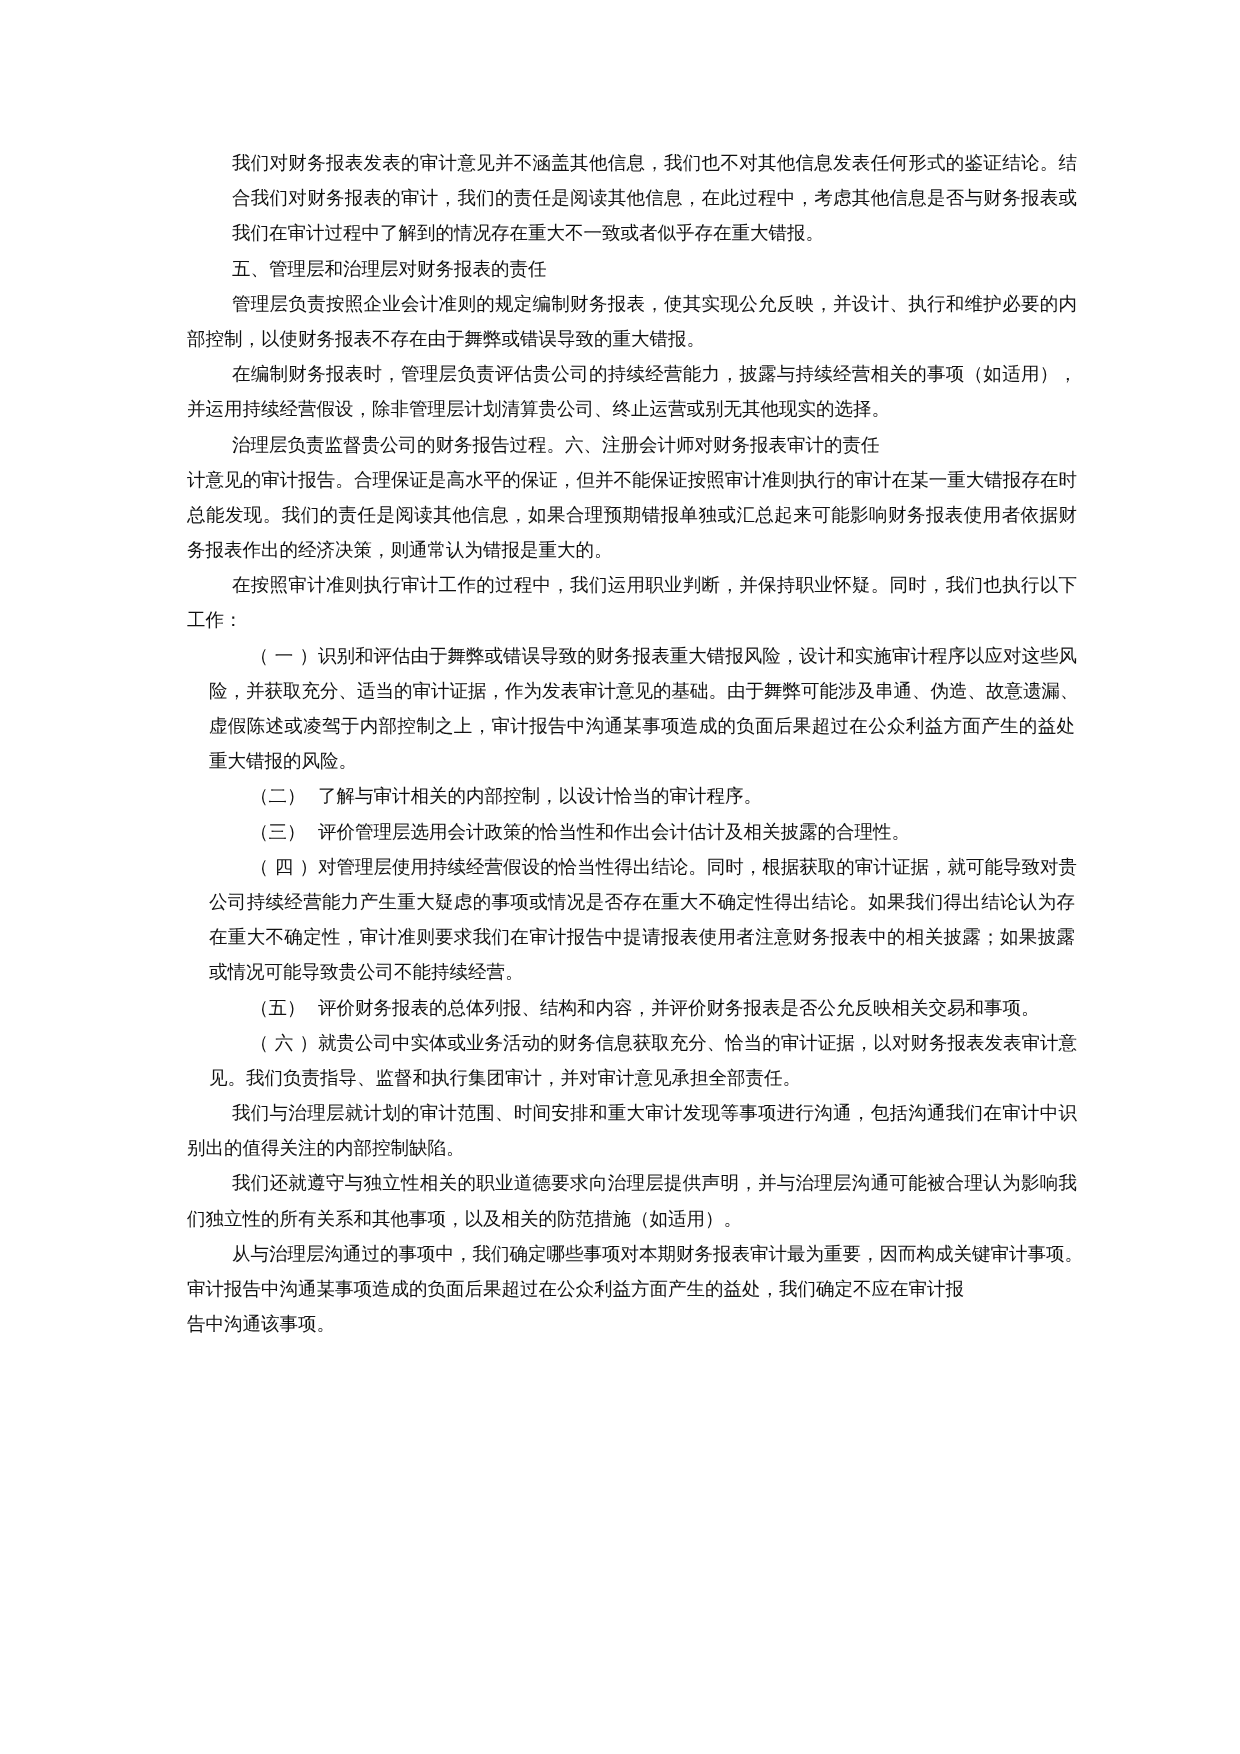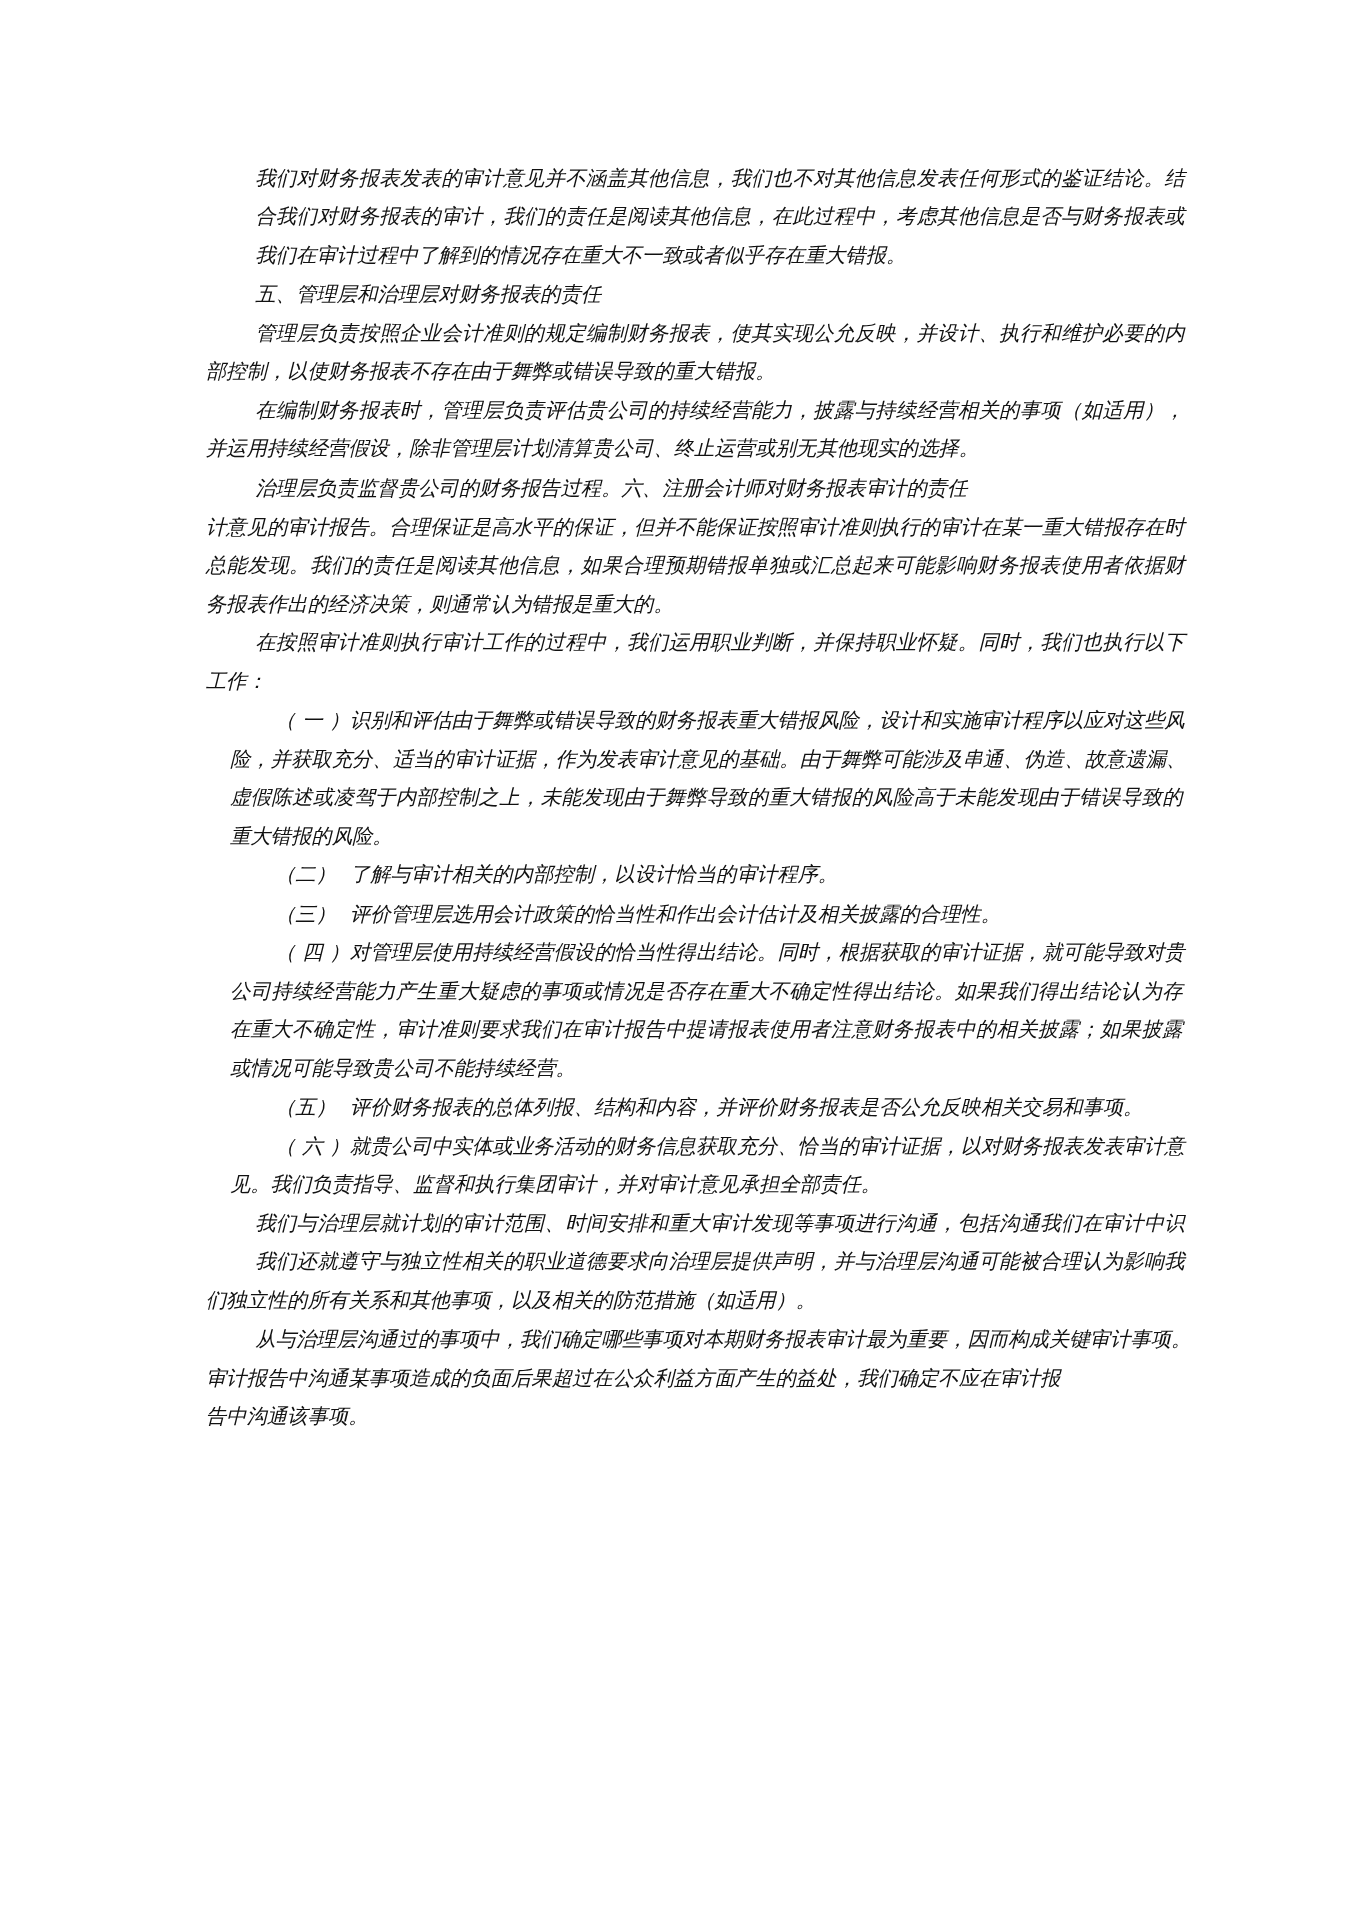--- a/index.html
+++ b/index.html
@@ -2,21 +2,21 @@
 <html><head>
 <meta charset="utf-8">
 <style>
   html, body { margin: 0; padding: 0; background: #ffffff; }
   body {
     width: 1240px; height: 1754px; position: relative; overflow: hidden;
     font-family: "DejaVu Sans", "Liberation Sans", sans-serif;
     color: #111111;
   }
   .page { position: absolute; left: 0; top: 0; width: 1240px; height: 1754px; background: #ffffff; }
-  .flow { position: absolute; left: 0; top: 145px; width: 1160px; font-style: italic; }
+  .flow { position: absolute; left: 0; top: 145px; width: 1160px; }
   .para { display: block; }
   .line {
     display: block; height: 35.2px; line-height: 35.2px;
     font-size: 18.5px; white-space: nowrap; box-sizing: border-box;
   }
   .l-ind   { margin-left: 232px; }
   .l-flush { margin-left: 187px; }
   .l-cont  { margin-left: 209px; }
   .l-head  { margin-left: 250px; display: flex; }
   .j { text-align: justify; text-align-last: justify; }
@@ -69,21 +69,21 @@
       <div class="line l-ind j">在按照审计准则执行审计工作的过程中，我们运用职业判断，并保持职业怀疑。同时，我们也执行以下</div>
       <div class="line l-flush">工作：</div>
     </div>
 
     <div class="para">
       <div class="line l-head j">
         <span class="marker">（一）</span>
         <span class="li-text">识别和评估由于舞弊或错误导致的财务报表重大错报风险，设计和实施审计程序以应对这些风</span>
       </div>
       <div class="line l-cont j">险，并获取充分、适当的审计证据，作为发表审计意见的基础。由于舞弊可能涉及串通、伪造、故意遗漏、</div>
-      <div class="line l-cont j">虚假陈述或凌驾于内部控制之上，未能发现由于舞弊导致的重大错报的风险高于未能发现由于错误导致的</div>
+      <div class="line l-cont j">虚假陈述或凌驾于内部控制之上，审计报告中沟通某事项造成的负面后果超过在公众利益方面产生的益处</div>
       <div class="line l-cont">重大错报的风险。</div>
     </div>
 
     <div class="para">
       <div class="line l-head">
         <span class="marker">（二）</span>
         <span class="li-text">了解与审计相关的内部控制，以设计恰当的审计程序。</span>
       </div>
     </div>
 
@@ -114,20 +114,21 @@
     <div class="para">
       <div class="line l-head j">
         <span class="marker">（六）</span>
         <span class="li-text">就贵公司中实体或业务活动的财务信息获取充分、恰当的审计证据，以对财务报表发表审计意</span>
       </div>
       <div class="line l-cont">见。我们负责指导、监督和执行集团审计，并对审计意见承担全部责任。</div>
     </div>
 
     <div class="para">
       <div class="line l-ind j">我们与治理层就计划的审计范围、时间安排和重大审计发现等事项进行沟通，包括沟通我们在审计中识</div>
+      <div class="line l-flush">别出的值得关注的内部控制缺陷。</div>
     </div>
 
     <div class="para">
       <div class="line l-ind j">我们还就遵守与独立性相关的职业道德要求向治理层提供声明，并与治理层沟通可能被合理认为影响我</div>
       <div class="line l-flush">们独立性的所有关系和其他事项，以及相关的防范措施（如适用）。</div>
     </div>
 
     <div class="para">
       <div class="line l-ind j">从与治理层沟通过的事项中，我们确定哪些事项对本期财务报表审计最为重要，因而构成关键审计事项。</div>
       <div class="line l-flush">审计报告中沟通某事项造成的负面后果超过在公众利益方面产生的益处，我们确定不应在审计报</div>

